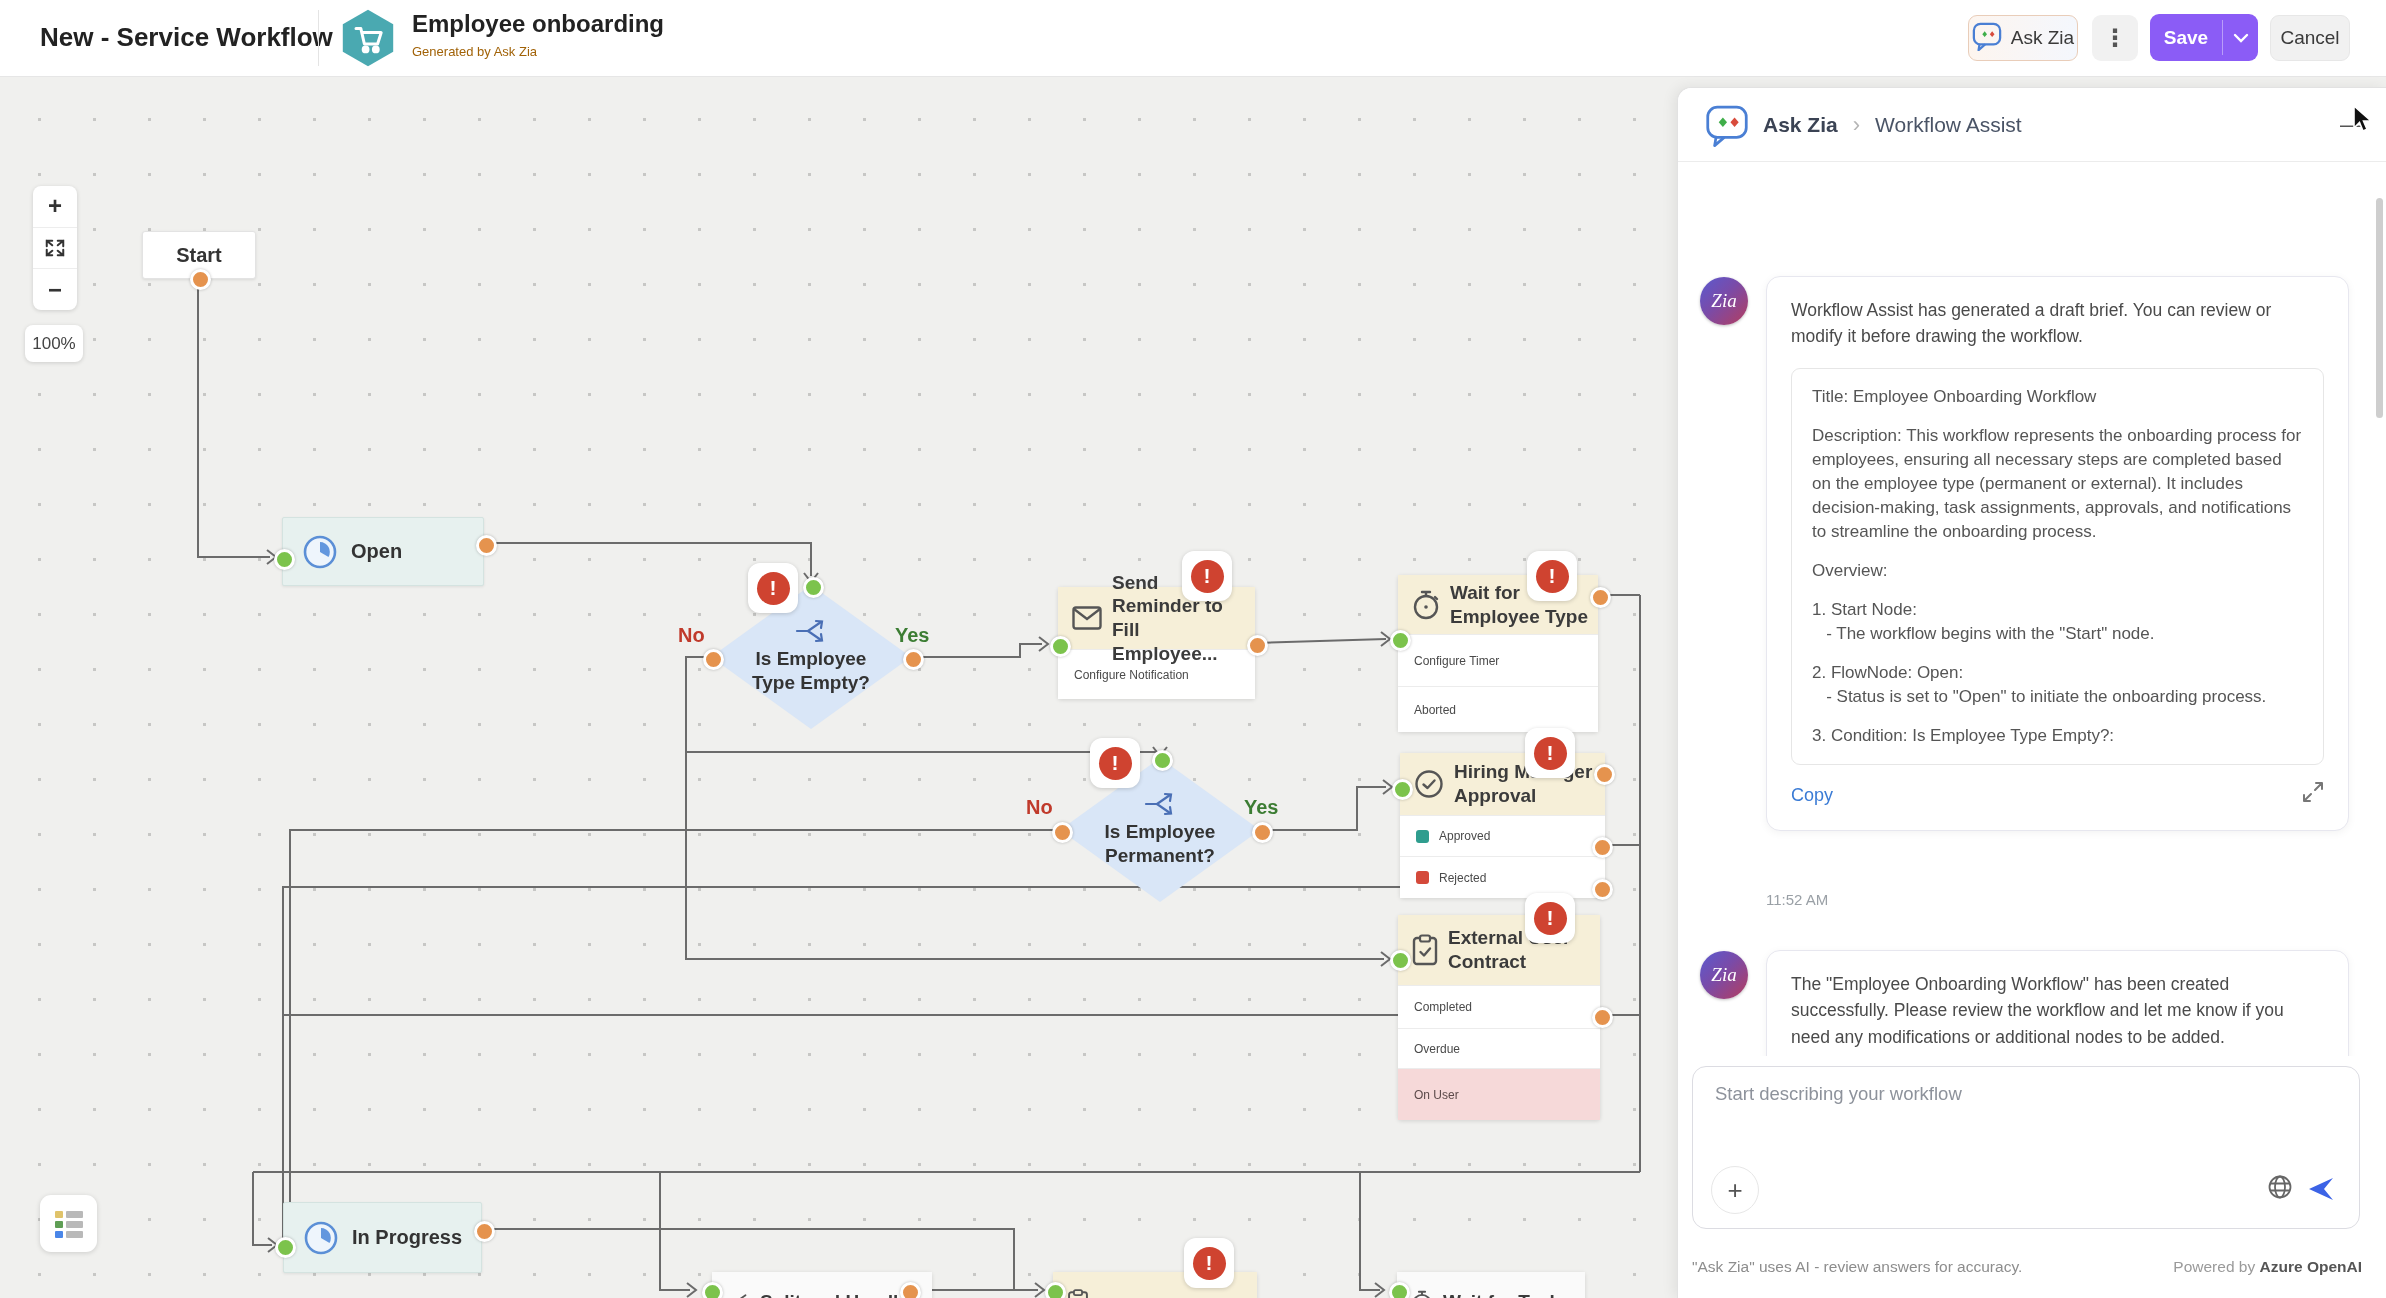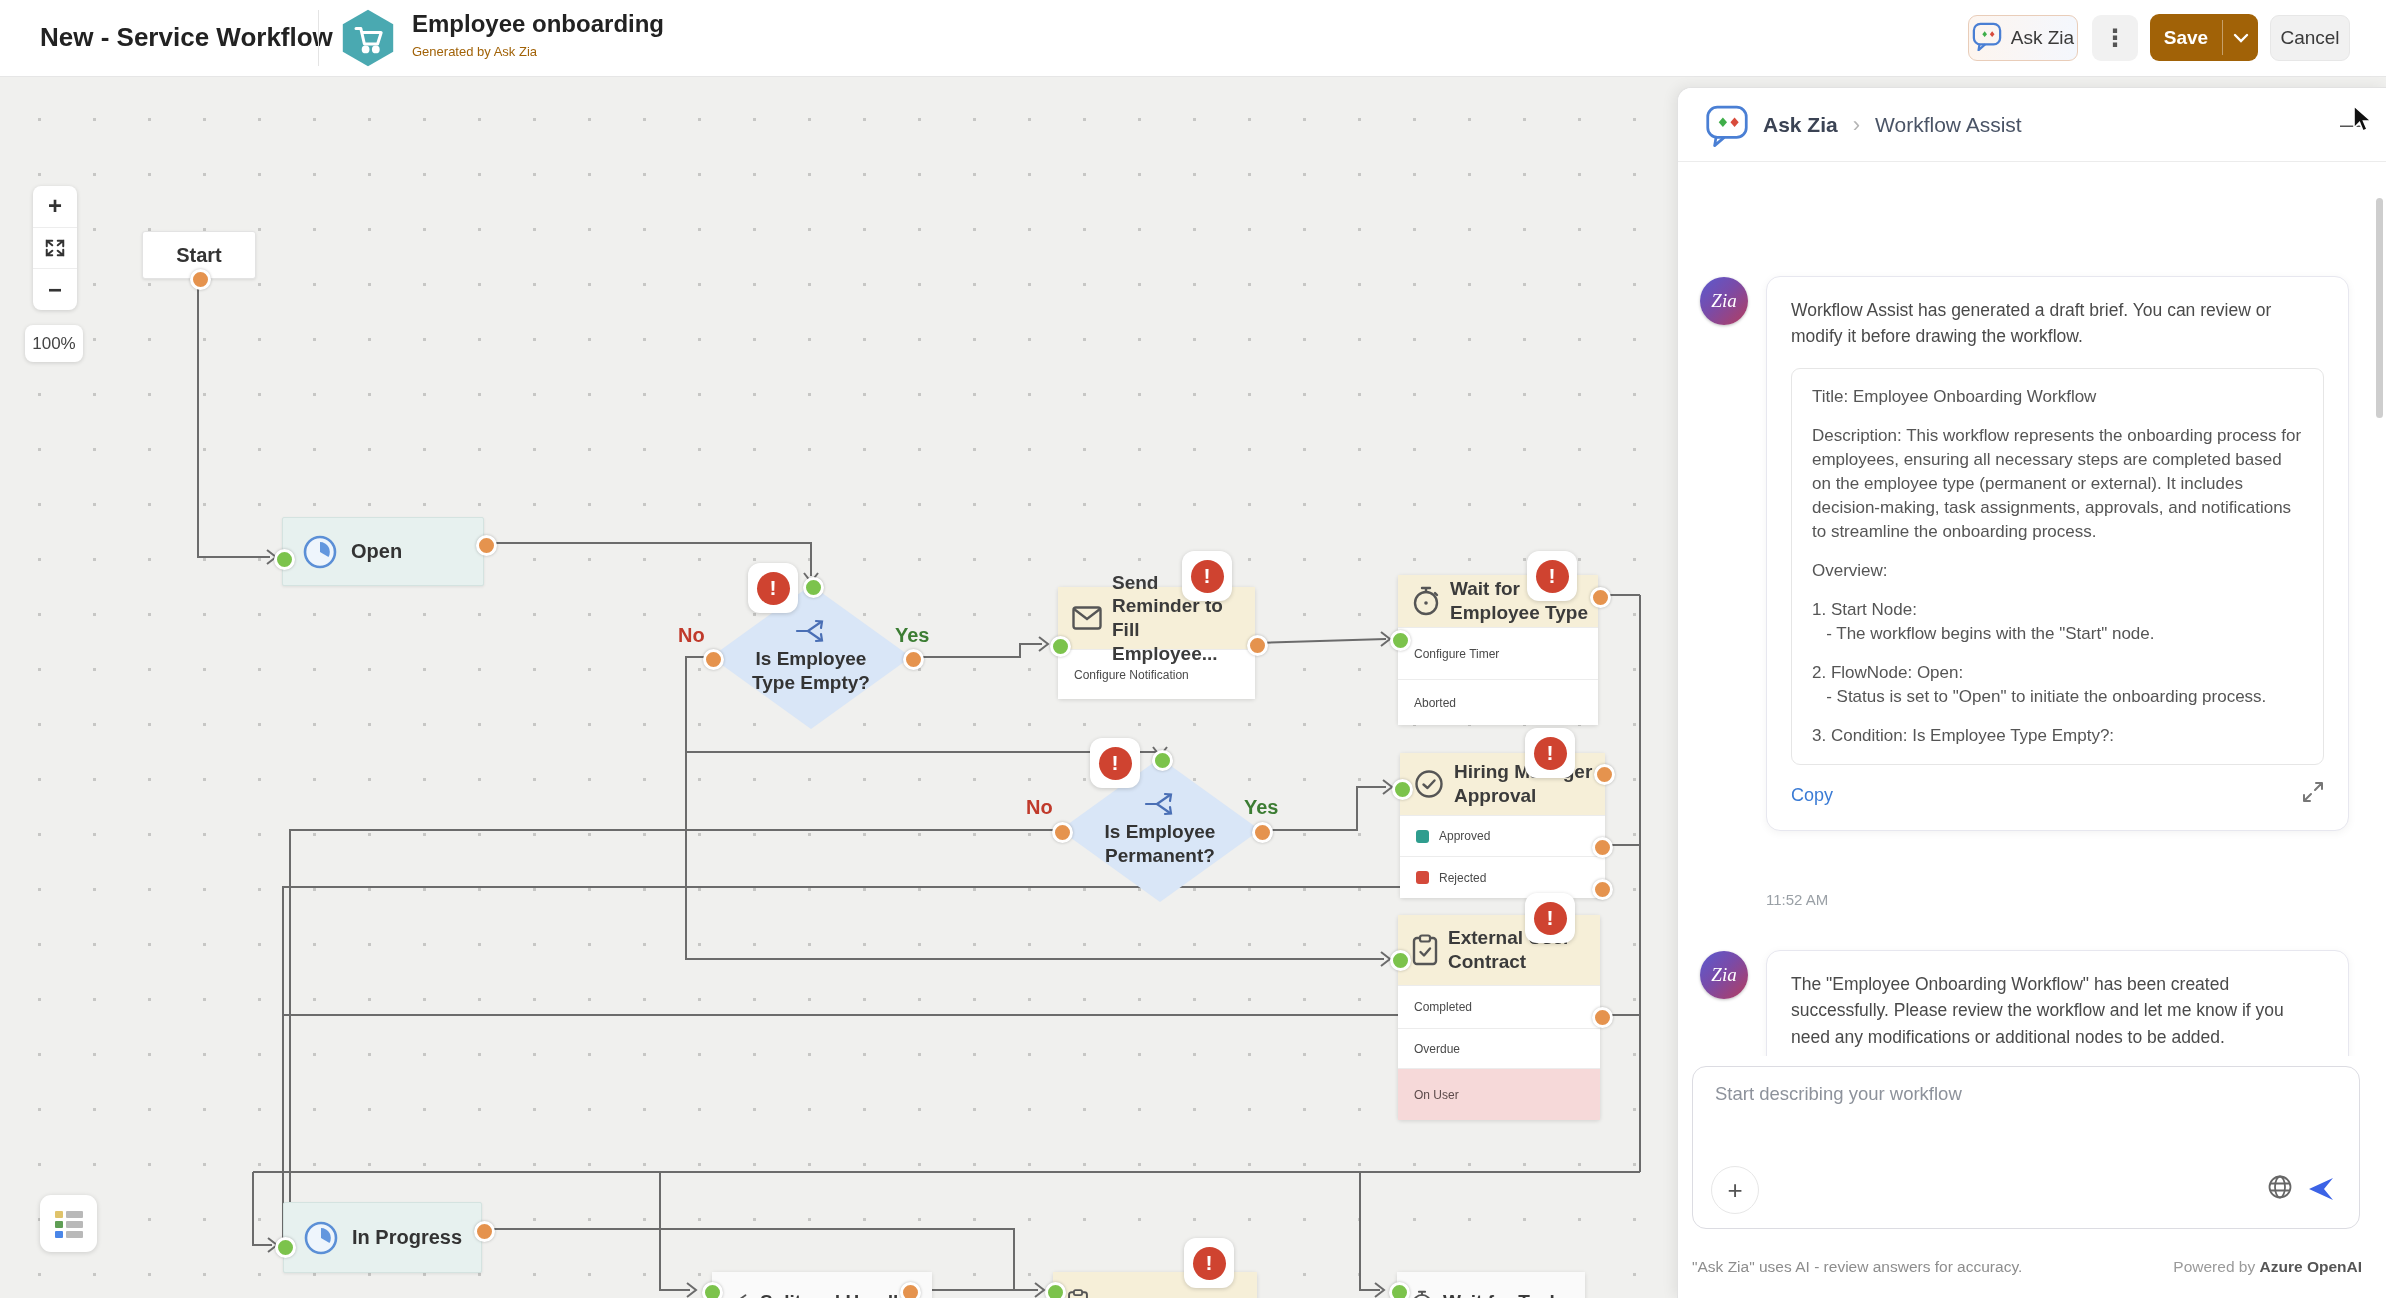--- a/index.html
+++ b/index.html
@@ -13,21 +13,21 @@
   .page-title{position:absolute;left:40px;top:22px;font-size:26px;font-weight:bold;color:#222;}
   .topbar-divider{position:absolute;left:318px;top:10px;width:1px;height:56px;background:#e4e4e4;}
   .wf-logo{position:absolute;left:338px;top:8px;width:60px;height:60px;}
   .wf-name{position:absolute;left:412px;top:10px;font-size:24px;font-weight:bold;color:#222;}
   .wf-sub{position:absolute;left:412px;top:44px;font-size:13px;color:#a16207;}
   .btn{display:flex;align-items:center;justify-content:center;border-radius:9px;cursor:pointer;box-sizing:border-box;}
   .btn-askzia{position:absolute;left:1968px;top:15px;width:110px;height:46px;gap:9px;
     border:1px solid #e9cdb9;background:linear-gradient(90deg,#fdf5ef 0%,#f4f7fd 100%);
     font-size:19px;color:#3a3a3a;}
   .btn-kebab{position:absolute;left:2092px;top:15px;width:46px;height:46px;background:#f1f1f1;font-size:24px;color:#555;font-weight:bold;}
-  .btn-save{position:absolute;left:2150px;top:14px;width:108px;height:47px;background:#a16207;border-radius:9px;display:flex;overflow:hidden;}
+  .btn-save{position:absolute;left:2150px;top:14px;width:108px;height:47px;background:#8b5cf6;border-radius:9px;display:flex;overflow:hidden;}
   .btn-save .save-main{width:72px;display:flex;align-items:center;justify-content:center;color:#fff;font-size:19px;font-weight:bold;}
   .btn-save .save-sep{width:1px;background:rgba(255,255,255,.4);margin:6px 0;}
   .btn-save .save-caret{flex:1;display:flex;align-items:center;justify-content:center;}
   .btn-cancel{position:absolute;left:2270px;top:15px;width:80px;height:46px;background:#f1f1f1;border:1px solid #e7e7e7;font-size:19px;color:#3a3a3a;}
   
   .canvas{position:absolute;left:0;top:76px;width:2386px;height:1222px;overflow:hidden;
     background:#f0f0ee;
     background-image:radial-gradient(circle,#c7c7c5 1.6px,transparent 2px);
     background-size:55px 55px;background-position:12px 16px;}
   .connectors{position:absolute;left:0;top:0;}
@@ -236,21 +236,21 @@
           <path d="M2,3 L15,13 L28,3" fill="none" stroke="#555" stroke-width="2.4"></path>
         </svg>
       <span>Send Reminder to Fill Employee...</span>
     </div>
     <div class="task-row" style="height:50px;">
       <span>Configure Notification</span>
     </div>
   </div>
 
   <div class="task-node" style="left:1398px;top:499px;width:200px;">
-    <div class="task-header" style="height:52px;">
+    <div class="task-header" style="height:59px;">
       <svg class="node-icon" width="28" height="30" viewBox="0 0 28 30">
           <circle cx="14" cy="17" r="11" fill="none" stroke="#555" stroke-width="2.4"></circle>
           <path d="M10,2 h8 M14,2 v4 M23,7 l2,2" stroke="#555" stroke-width="2.4" fill="none" stroke-linecap="round"></path>
           <circle cx="14" cy="17" r="1.8" fill="#555"></circle>
         </svg>
       <span>Wait for Employee Type</span>
     </div>
     <div class="task-row" style="height:52px;">
         <span>Configure Timer</span>
       </div>

